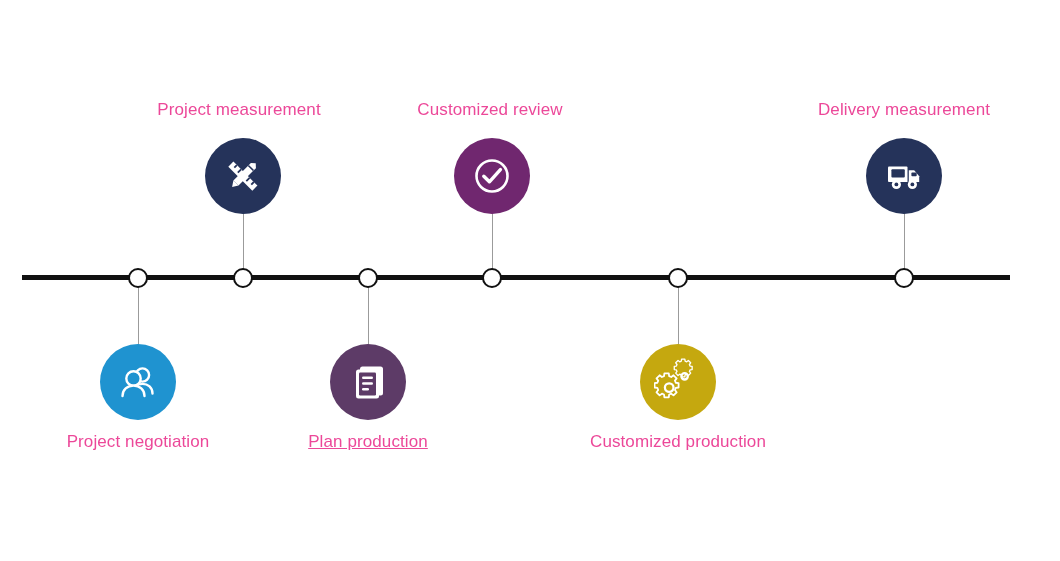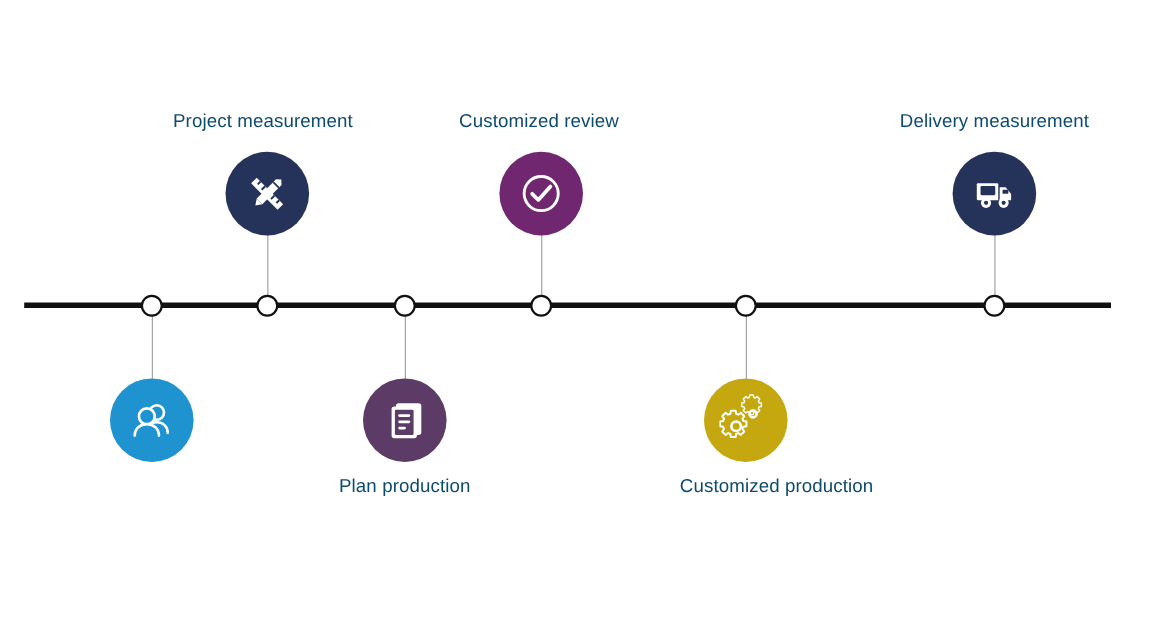--- a/index.html
+++ b/index.html
@@ -68,21 +68,21 @@
     z-index: 2;
   }
   .bubble.up   { top: 138px; }
   .bubble.down { top: 344px; }
   .bubble svg { display: block; }
   
   .caption {
     position: absolute;
     transform: translateX(-50%);
     white-space: nowrap;
-    color: #0c4a6e;
+    color: #ec4899;
     font-size: 17px;
     letter-spacing: 0.1px;
   }
   .caption.up   { top: 100px; }
   .caption.down { top: 432px; }
 </style>
 </head>
 <body>
 
 <div id="timeline-canvas">
@@ -94,20 +94,21 @@
   <div class="bubble down" style="left:138px;background:#1f93d0;">
     <span>
       <svg width="46" height="46" viewBox="0 0 46 46" fill="none" stroke="#ffffff" stroke-width="2.4" stroke-linecap="round" stroke-linejoin="round">
         <circle cx="27.5" cy="16" r="6.6"></circle>
         <path d="M17.5 34.5c0-5.9 4.5-9.6 10-9.6s10 3.7 10 9.6"></path>
         <circle cx="18.5" cy="19.5" r="7.2" fill="#1f93d0"></circle>
         <path d="M7.5 37c0-6.3 4.9-10.4 11-10.4S29.5 30.7 29.5 37" fill="#1f93d0"></path>
       </svg>
     </span>
   </div>
+  <div class="caption down" style="left:138px;">Project negotiation</div>
 
   <div class="connector up" style="left:243px;"></div>
   <div class="node" style="left:243px;"></div>
   <div class="bubble up" style="left:243px;background:#25335a;">
     <span>
       <svg width="46" height="46" viewBox="0 0 46 46">
         <g fill="#ffffff">
 
           <path d="M11.8 13.3l5.2-5.2 21 21-5.2 5.2z" transform="rotate(0 23 23)" opacity="0"></path>
           <g transform="rotate(45 23 23)">
@@ -142,21 +143,21 @@
         </g>
         <rect x="13" y="12.5" width="17" height="23" rx="1.2" fill="#5d3b67"></rect>
         <g fill="#ffffff">
           <rect x="16" y="16.5" width="11" height="2.6" rx="1.3"></rect>
           <rect x="16" y="22.2" width="11" height="2.6" rx="1.3"></rect>
           <rect x="16" y="27.9" width="7" height="2.6" rx="1.3"></rect>
         </g>
       </svg>
     </span>
   </div>
-  <div class="caption down" style="left:368px;">Plan production</div>
+  <div class="caption down" style="left:368px;text-decoration:underline;">Plan production</div>
 
   <div class="connector up" style="left:492px;"></div>
   <div class="node" style="left:492px;"></div>
   <div class="bubble up" style="left:492px;background:#70276f;">
     <span>
       <svg width="46" height="46" viewBox="0 0 46 46" fill="none" stroke="#ffffff">
         <circle cx="23" cy="23" r="15.5" stroke-width="2.6"></circle>
         <path d="M14.8 23.2l5.6 5.6 11-12.2" stroke-width="3.4" stroke-linecap="round" stroke-linejoin="round"></path>
       </svg>
     </span>
@@ -170,21 +171,21 @@
       <svg width="48" height="48" viewBox="0 0 48 48" fill="none" stroke="#ffffff" stroke-width="2.3" stroke-linejoin="round">
 
         <path d="M18.6 14.9l.5-3.6 5.6 0 .5 3.6 2.7 1.1 2.9-2.2 4 4-2.2 2.9 1.1 2.7 3.6.5v5.6l-3.6.5-1.1 2.7 2.2 2.9-4 4-2.9-2.2-2.7 1.1-.5 3.6h-5.6l-.5-3.6-2.7-1.1-2.9 2.2-4-4 2.2-2.9-1.1-2.7-3.6-.5v-5.6l3.6-.5 1.1-2.7-2.2-2.9 4-4 2.9 2.2z" transform="translate(-4.5 6.5) scale(0.78)"></path>
         <circle cx="15.2" cy="29.6" r="4.3"></circle>
 
         <path d="M18.6 14.9l.5-3.6 5.6 0 .5 3.6 2.7 1.1 2.9-2.2 4 4-2.2 2.9 1.1 2.7 3.6.5v5.6l-3.6.5-1.1 2.7 2.2 2.9-4 4-2.9-2.2-2.7 1.1-.5 3.6h-5.6l-.5-3.6-2.7-1.1-2.9 2.2-4-4 2.2-2.9-1.1-2.7-3.6-.5v-5.6l3.6-.5 1.1-2.7-2.2-2.9 4-4 2.9 2.2z" transform="translate(16.5 -5.5) scale(0.58)"></path>
         <circle cx="30.6" cy="18.3" r="3.2"></circle>
       </svg>
     </span>
   </div>
-  <div class="caption down" style="left:678px;margin-left:28px;">Customized production</div>
+  <div class="caption down" style="left:678px;">Customized production</div>
 
   <div class="connector up" style="left:904px;"></div>
   <div class="node" style="left:904px;"></div>
   <div class="bubble up" style="left:904px;background:#25335a;">
     <span>
       <svg width="46" height="46" viewBox="0 0 46 46">
         <g fill="#ffffff">
           <path d="M8 13.5h17.5a1 1 0 0 1 1 1v14.5H8a1 1 0 0 1-1-1V14.5a1 1 0 0 1 1-1z"></path>
           <path d="M27.8 17.2h5.4l5 6.1v5.7h-10.4z"></path>
         </g>

